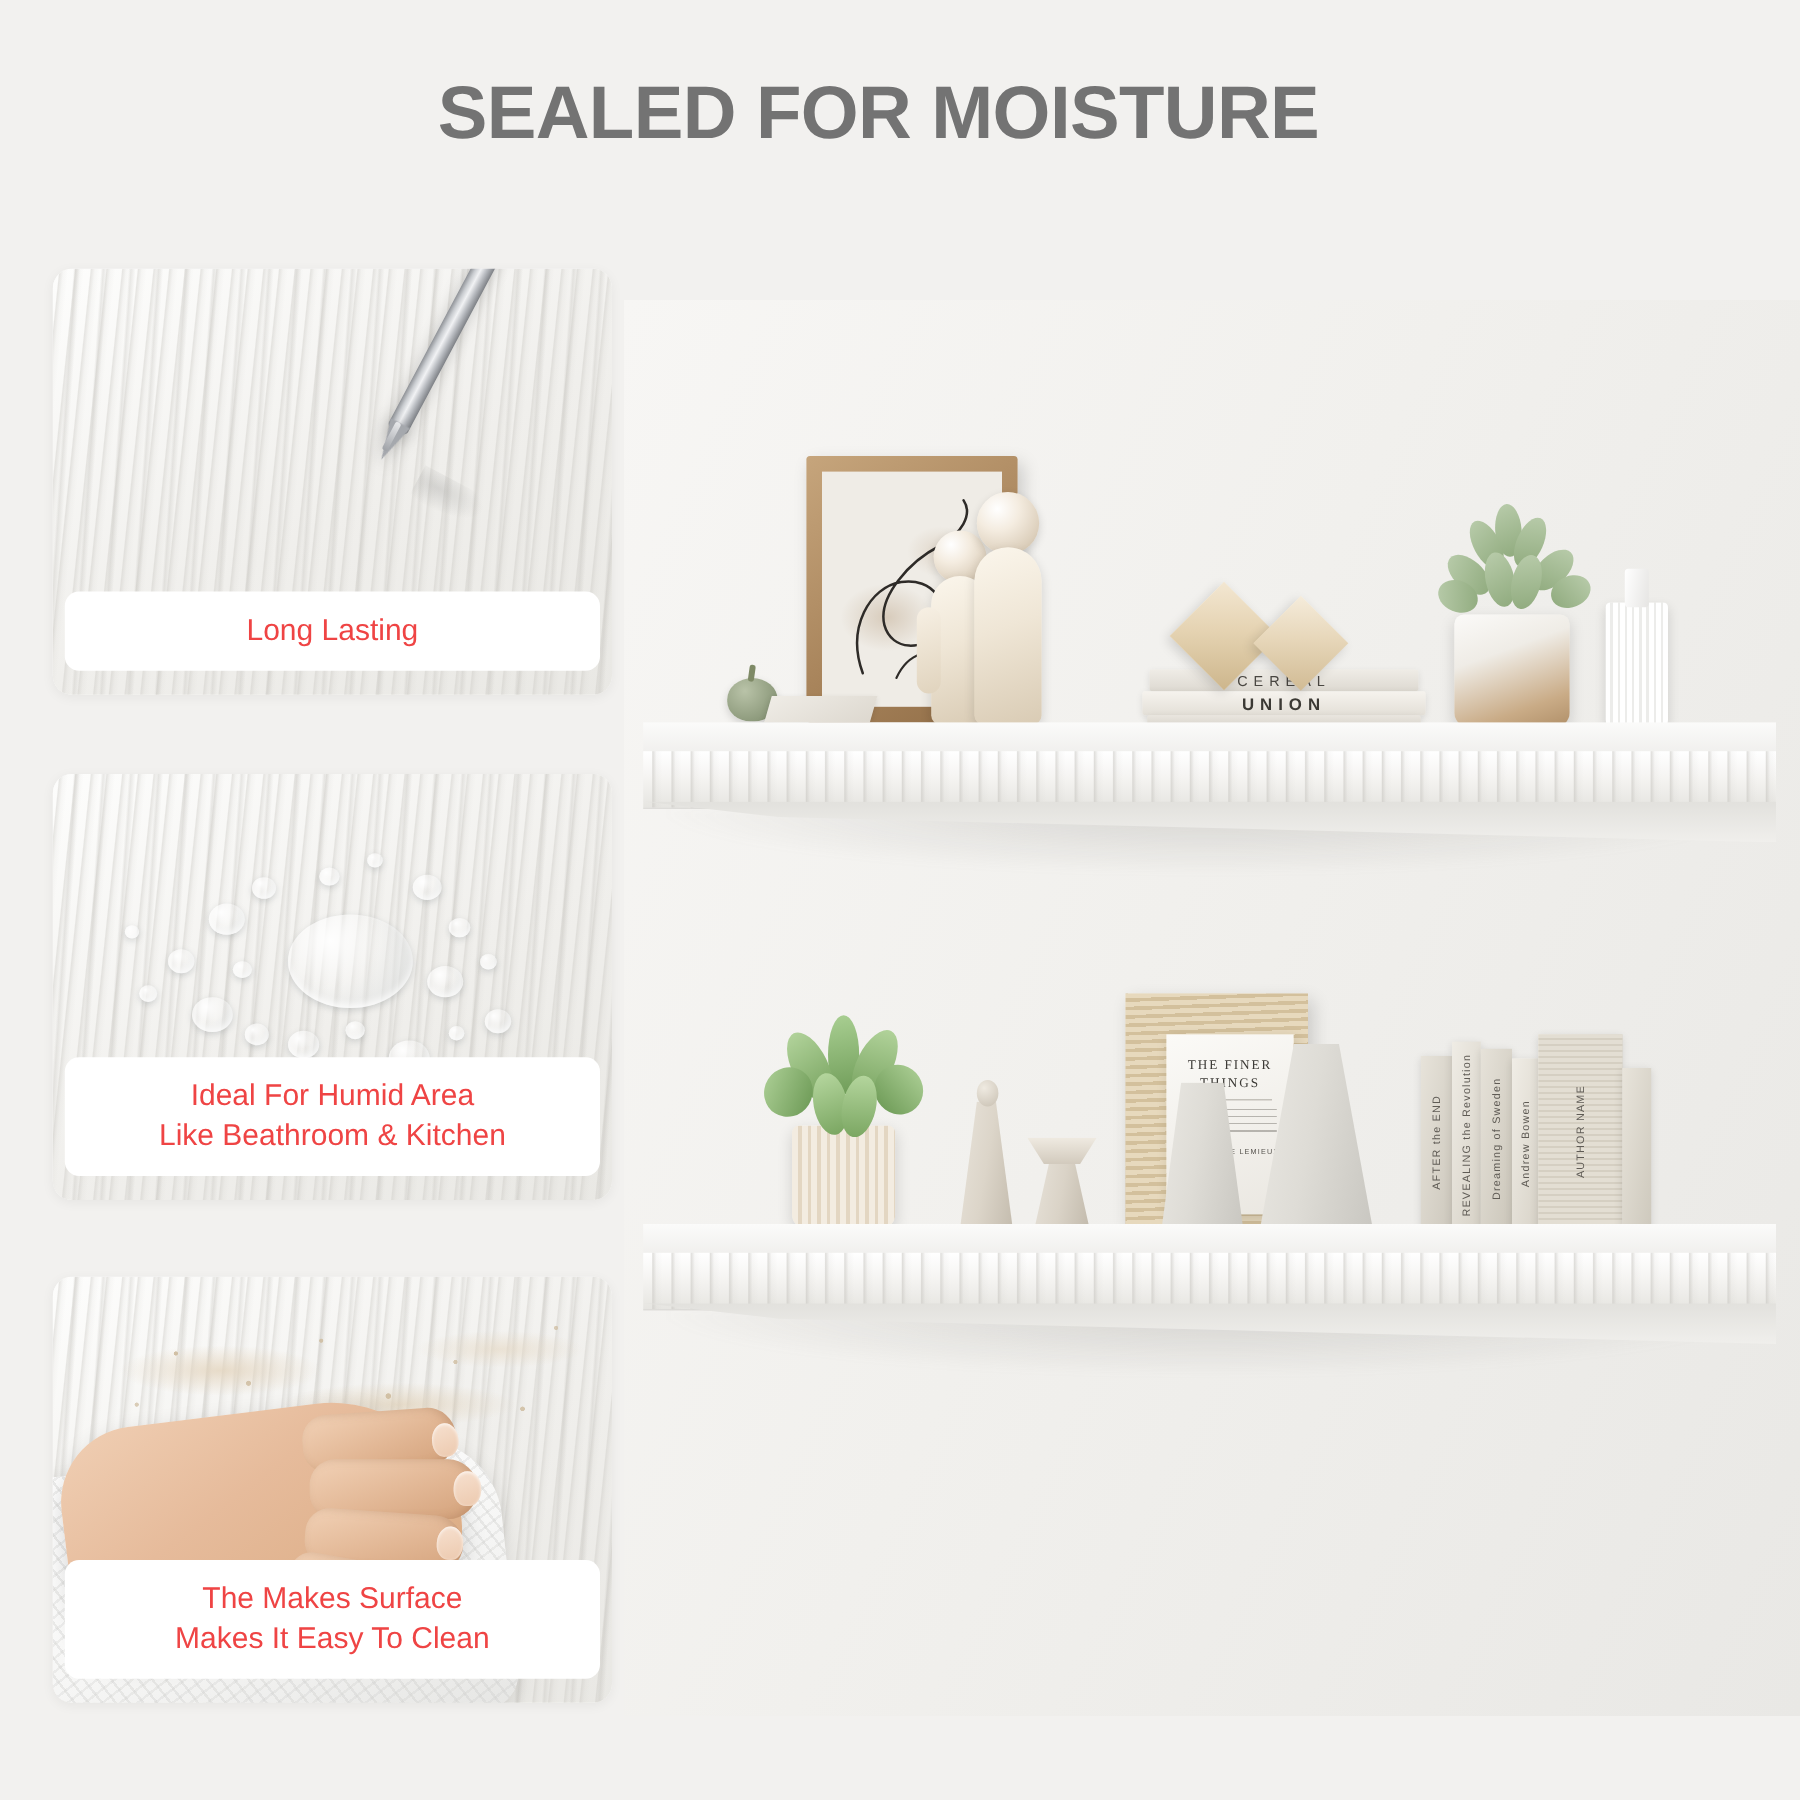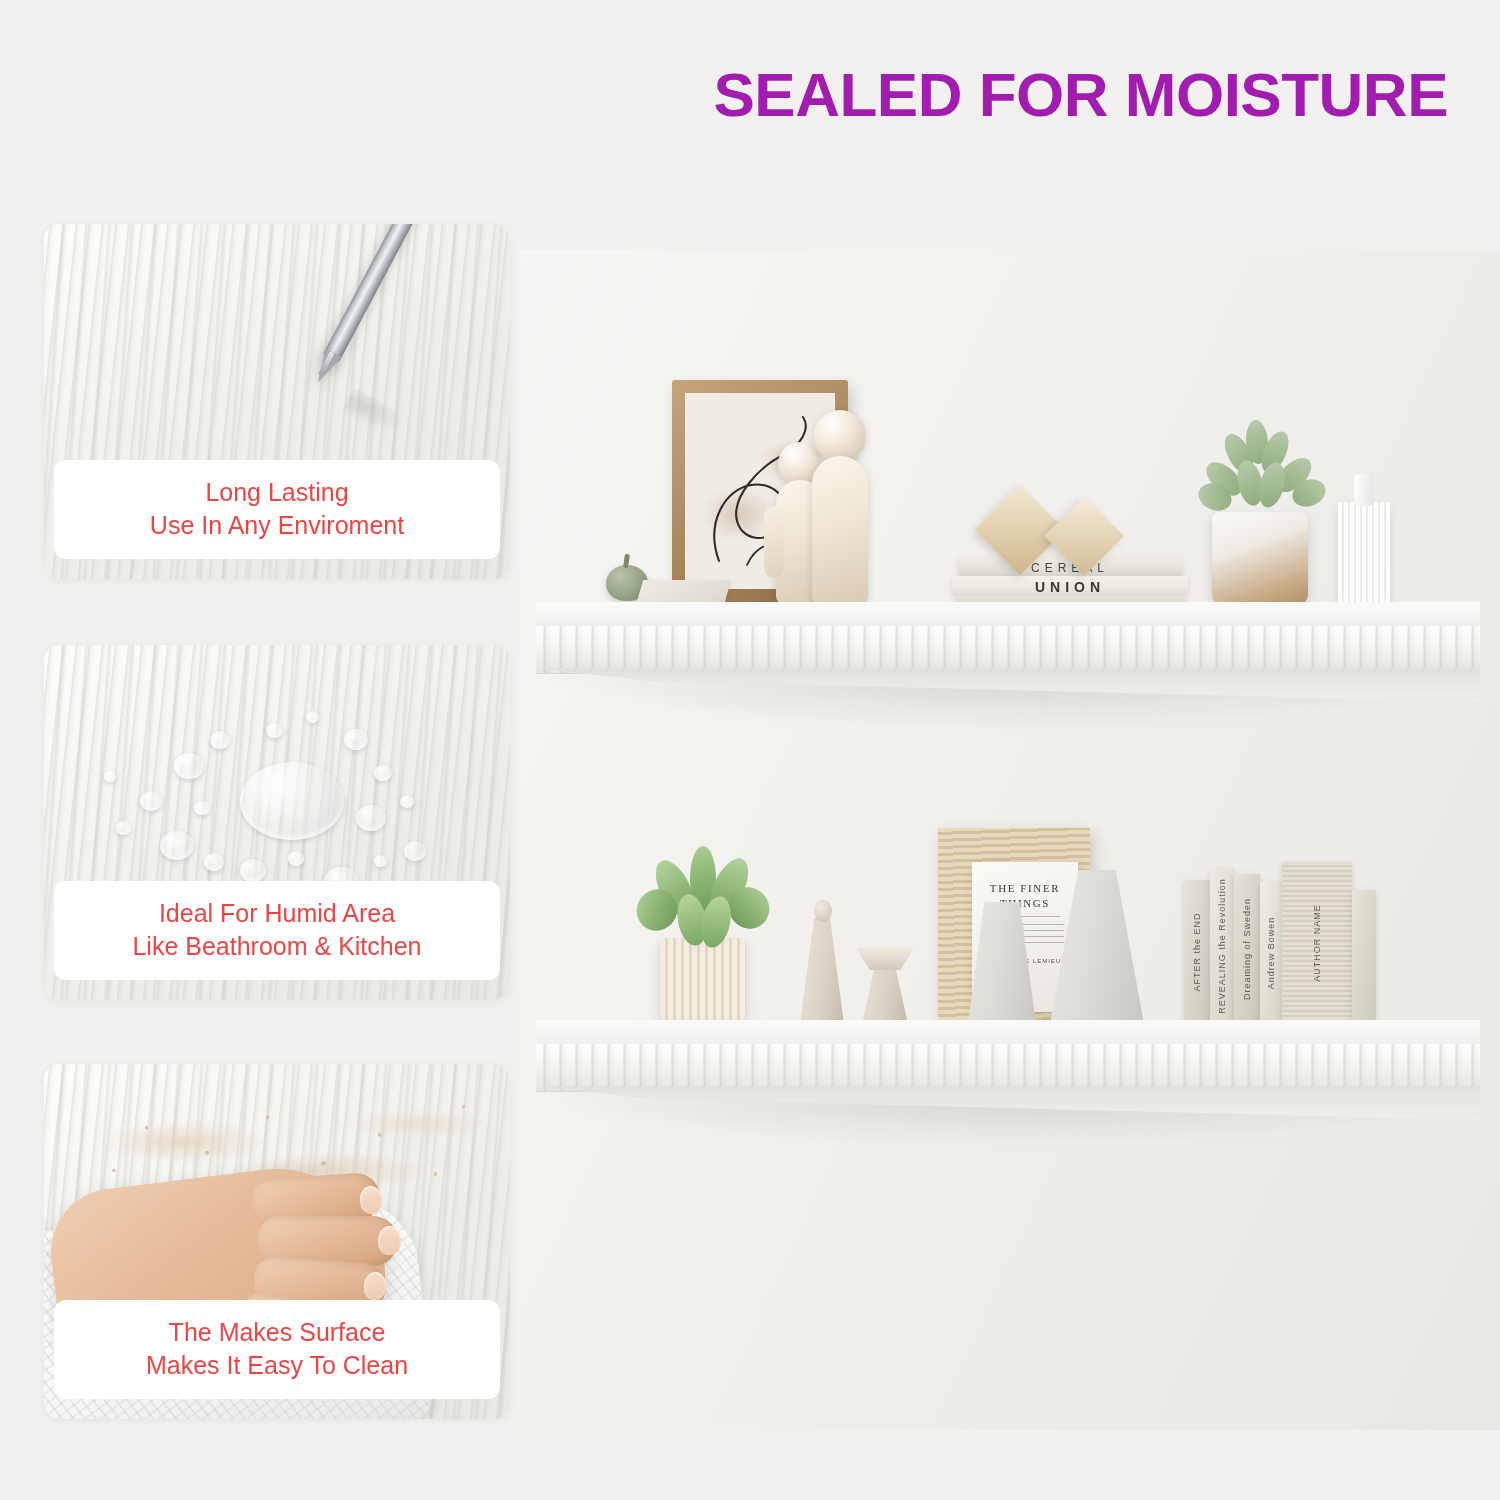--- a/index.html
+++ b/index.html
@@ -10,23 +10,23 @@
     position: relative;
     overflow: hidden;
   }
 
   
   .headline {
     position: absolute;
     top: 62px;
     left: 0;
     width: 1500px;
-    padding-right: 52px;
-    text-align: right;
-    color: #a21caf;
+    padding-right: 36px;
+    text-align: center;
+    color: #737373;
     font-weight: bold;
     font-size: 62px;
     line-height: 1.08;
     letter-spacing: -0.5px;
   }
   .headline .l1 { display: block; }
   .headline .l2 { display: block; }
 
   
   .feature-card {
@@ -323,21 +323,20 @@
     <div class="wood"></div>
     <div class="scratch"></div>
     <div class="tool">
       <div class="shaft"></div>
       <div class="tip"></div>
       <div class="tip-hi"></div>
     </div>
   </div>
   <div class="card-caption">
     <span class="cl">Long Lasting</span>
-    <span class="cl">Use In Any Enviroment</span>
   </div>
 </div>
 
 <div class="feature-card" id="card-1">
   <div class="card-photo">
     <div class="wood"></div>
     <div class="drop" style="left:196px;top:117px;width:104px;height:78px;"></div>
     <div class="drop" style="left:130px;top:108px;width:30px;height:26px;"></div>
     <div class="drop" style="left:166px;top:86px;width:20px;height:18px;"></div>
     <div class="drop" style="left:222px;top:78px;width:17px;height:15px;"></div>

